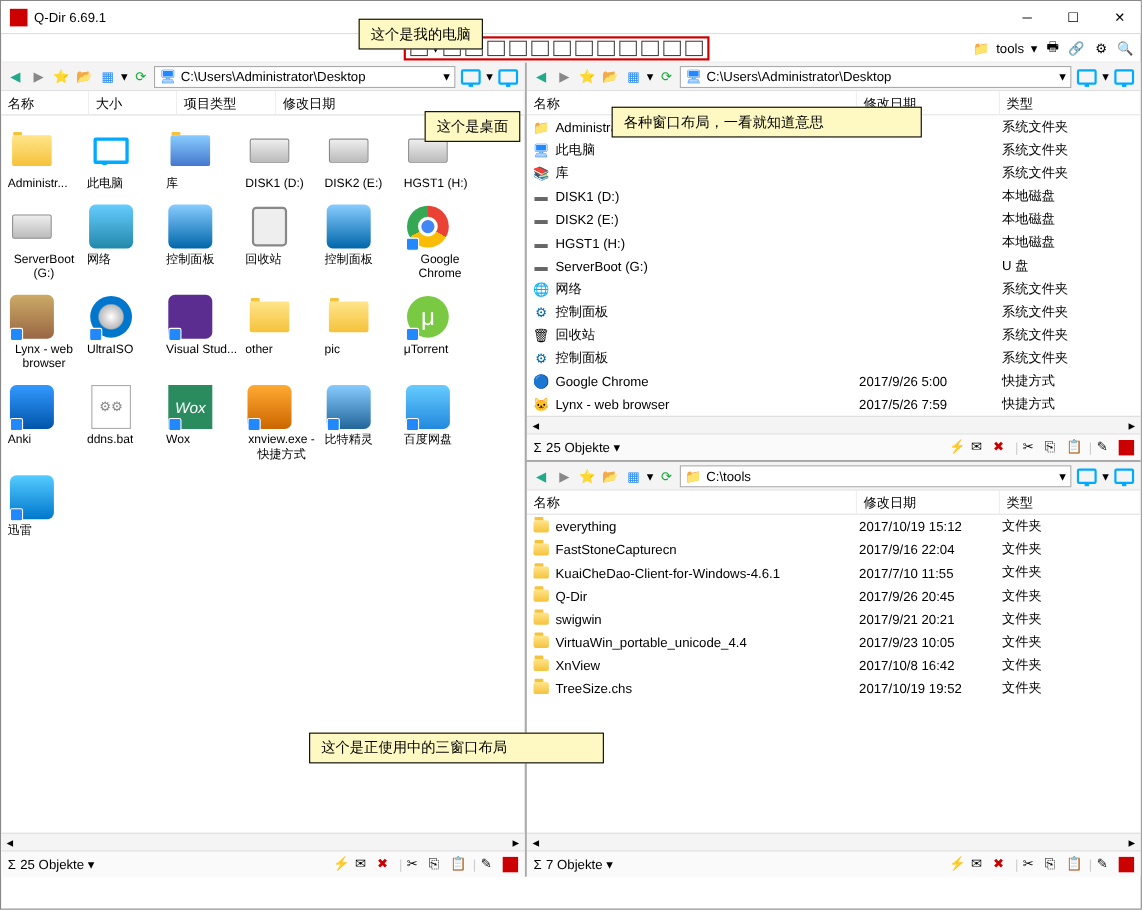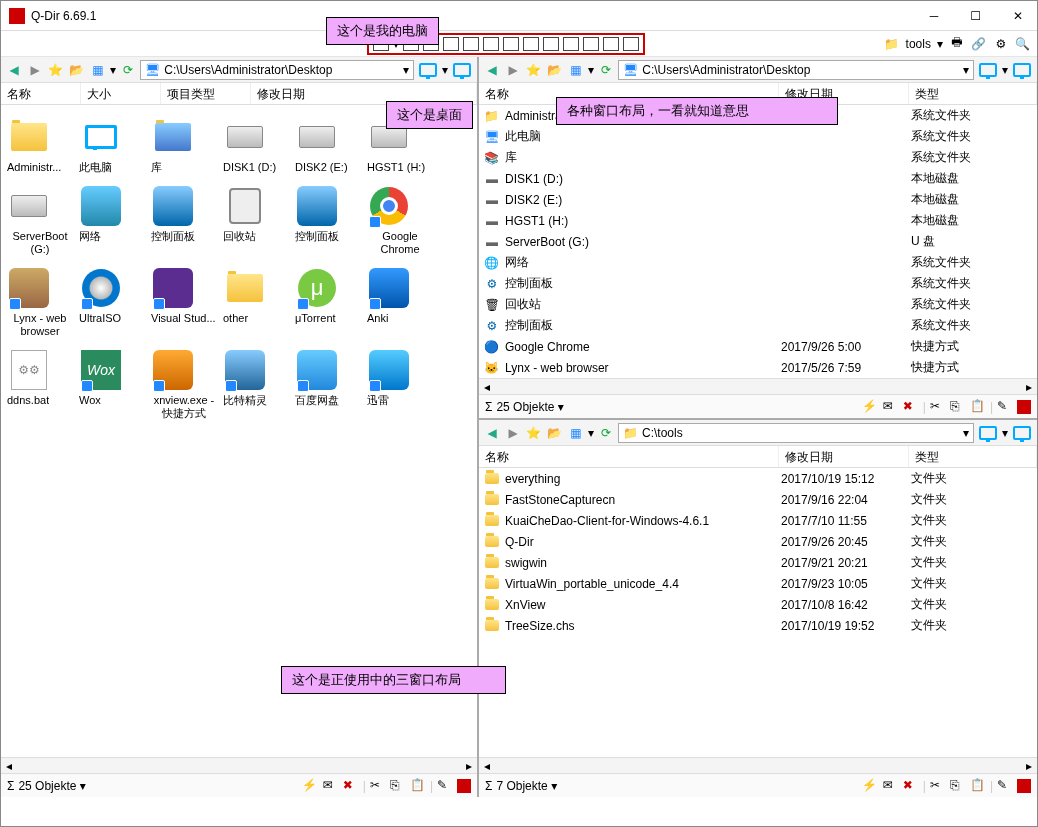--- a/index.html
+++ b/index.html
@@ -32,21 +32,21 @@
 .iconitem .lbl { text-align:center; font-size:11px; line-height:13px; margin-top:2px; max-height:26px; overflow:hidden;}
 .listview { flex:1; overflow:auto; background:#fff;}
 .listrow { display:flex; height:21px; align-items:center; padding:0 4px; cursor:pointer;}
 .listrow .ric { width:18px; display:flex; justify-content:center;}
 .listrow .rname { flex:0 0 280px; padding-left:4px;}
 .listrow .rdate { flex:0 0 130px;}
 .listrow .rtype { flex:1;}
 .statusbar { display:flex; align-items:center; height:24px; padding:0 6px; border-top:1px solid #ddd; gap:4px; background:#fafafa;}
 .statusbar .sttxt { flex:1;}
 .statusbar .sbtn { width:16px; height:16px; cursor:pointer;}
-.annotation { position:absolute; background:#f0abfc; border:1px solid #000; padding:4px 10px; font-size:13px; z-index:50;}
+.annotation { position:absolute; background:#fef9c3; border:1px solid #000; padding:4px 10px; font-size:13px; z-index:50;}
 .scroll-stub { height:16px; border-top:1px solid #ddd; display:flex; background:#f4f4f4;}
 .scroll-stub .tri { width:16px; display:flex; align-items:center; justify-content:center; cursor:pointer;}
 .pane-top { flex:0 0 345px; border-bottom:2px solid #aaa; display:flex; flex-direction:column;}
 .pane-bottom { flex:1; display:flex; flex-direction:column;}
 .fldr { width:20px; height:16px; background:linear-gradient(#ffe58a,#f5c23c); border-radius:2px; position:relative;}
 .fldr::before{content:"";position:absolute;top:-3px;left:1px;width:8px;height:3px;background:#f5c23c;border-radius:1px 1px 0 0;}
 .disk { width:28px; height:18px; background:linear-gradient(#eee,#bbb); border-radius:2px; border:1px solid #888;}
 .monitor-ic{width:18px;height:14px;border:2px solid #0af;border-radius:2px;position:relative;}
 .monitor-ic::after{content:"";position:absolute;bottom:-4px;left:5px;width:4px;height:3px;background:#0af;}
 </style>
@@ -224,20 +224,26 @@
             <div style="width:40px;height:40px;border-radius:6px;background:#5c2d91"></div>
             <div class="sc"></div>
           </div>
           <div class="lbl">Visual Stud...</div>
         </div>
         <div class="iconitem">
           <div class="ic">
             <div class="fldr" style="width:36px;height:28px"></div>
           </div>
           <div class="lbl">other</div>
+        </div>
+        <div class="iconitem">
+          <div class="ic">
+            <div class="fldr" style="width:36px;height:28px"></div>
+          </div>
+          <div class="lbl">pic</div>
         </div>
         <div class="iconitem">
           <div class="ic">
             <div style="width:38px;height:38px;border-radius:50%;background:#7ac943;color:#fff;display:flex;align-items:center;justify-content:center;font-size:22px">μ</div>
             <div class="sc"></div>
           </div>
           <div class="lbl">μTorrent</div>
         </div>
         <div class="iconitem">
           <div class="ic">
@@ -577,13 +583,13 @@
         <span class="sbtn">✎</span>
         <span class="sbtn" style="background:#c00;width:14px;height:14px"></span>
       </div>
     </div>
   </div>
 </div>
 
 <div class="annotation" style="top:16px;left:325px">这个是我的电脑</div>
 <div class="annotation" style="top:100px;left:385px">这个是桌面</div>
 <div class="annotation" style="top:96px;left:555px;width:282px">各种窗口布局，一看就知道意思</div>
-<div class="annotation" style="top:665px;left:280px;width:225px">这个是正使用中的三窗口布局</div>
+<div class="annotation" style="top:665px;left:280px;width:268px">这个是正使用中的三窗口布局</div>
 
 </body></html>

